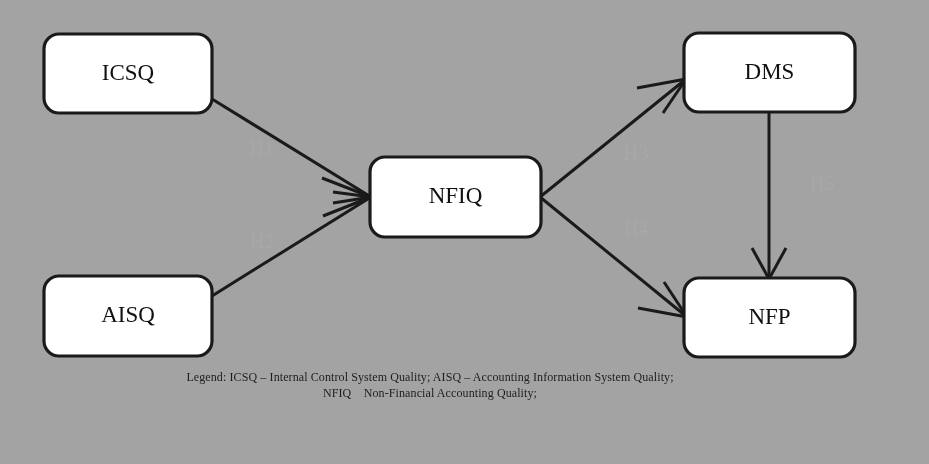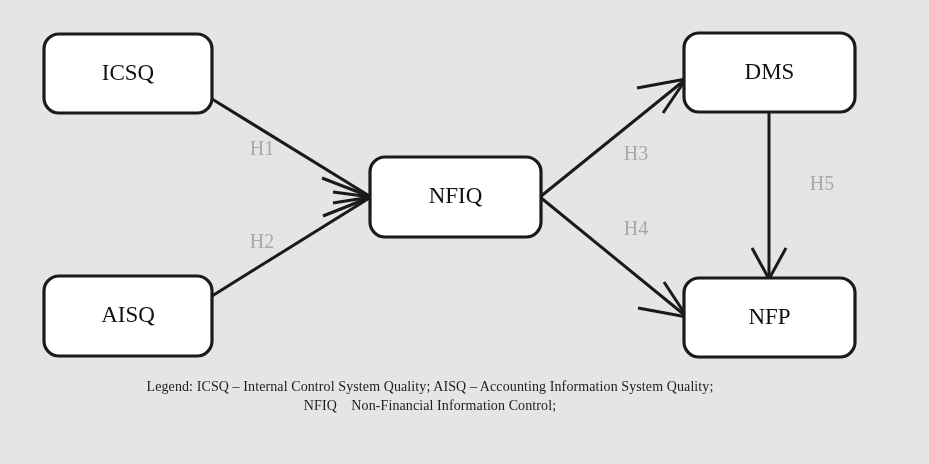--- a/index.html
+++ b/index.html
@@ -4,21 +4,21 @@
 <style>
   html, body {
     margin: 0;
     padding: 0;
     background: #ffffff;
   }
   #page {
     position: relative;
     width: 929px;
     height: 464px;
-    background: #e5e5e5;
+    background: #a3a3a3;
     overflow: hidden;
     font-family: "Liberation Serif", "DejaVu Serif", serif;
   }
   #diagram-svg {
     position: absolute;
     left: 0;
     top: 0;
     width: 929px;
     height: 464px;
   }
@@ -49,25 +49,25 @@
   .hyp-label {
     font-family: "Liberation Serif", "DejaVu Serif", serif;
     font-size: 20px;
     fill: #a8a8a8;
     text-anchor: middle;
     dominant-baseline: middle;
   }
   #legend {
     position: absolute;
     left: 0;
-    top: 378px;
+    top: 370px;
     width: 860px;
     text-align: center;
     font-family: "Liberation Serif", "DejaVu Serif", serif;
-    font-size: 14px;
+    font-size: 12px;
     color: #1d1d1d;
     line-height: 1.33;
     letter-spacing: 0.1px;
   }
   #legend .legend-line {
     display: block;
     white-space: pre;
   }
 </style>
 </head>
@@ -135,16 +135,16 @@
     <text class="hyp-label" x="262" y="150">H1</text>
     <text class="hyp-label" x="262" y="243">H2</text>
     <text class="hyp-label" x="636" y="155">H3</text>
     <text class="hyp-label" x="636" y="230">H4</text>
     <text class="hyp-label" x="822" y="185">H5</text>
 
   </svg>
 
   <div id="legend">
     <span class="legend-line">Legend: ICSQ – Internal Control System Quality; AISQ – Accounting Information System Quality;</span>
-    <span class="legend-line">NFIQ    Non-Financial Information Control;</span>
+    <span class="legend-line">NFIQ    Non-Financial Accounting Quality;</span>
   </div>
 
 </div>
 
 </body></html>

